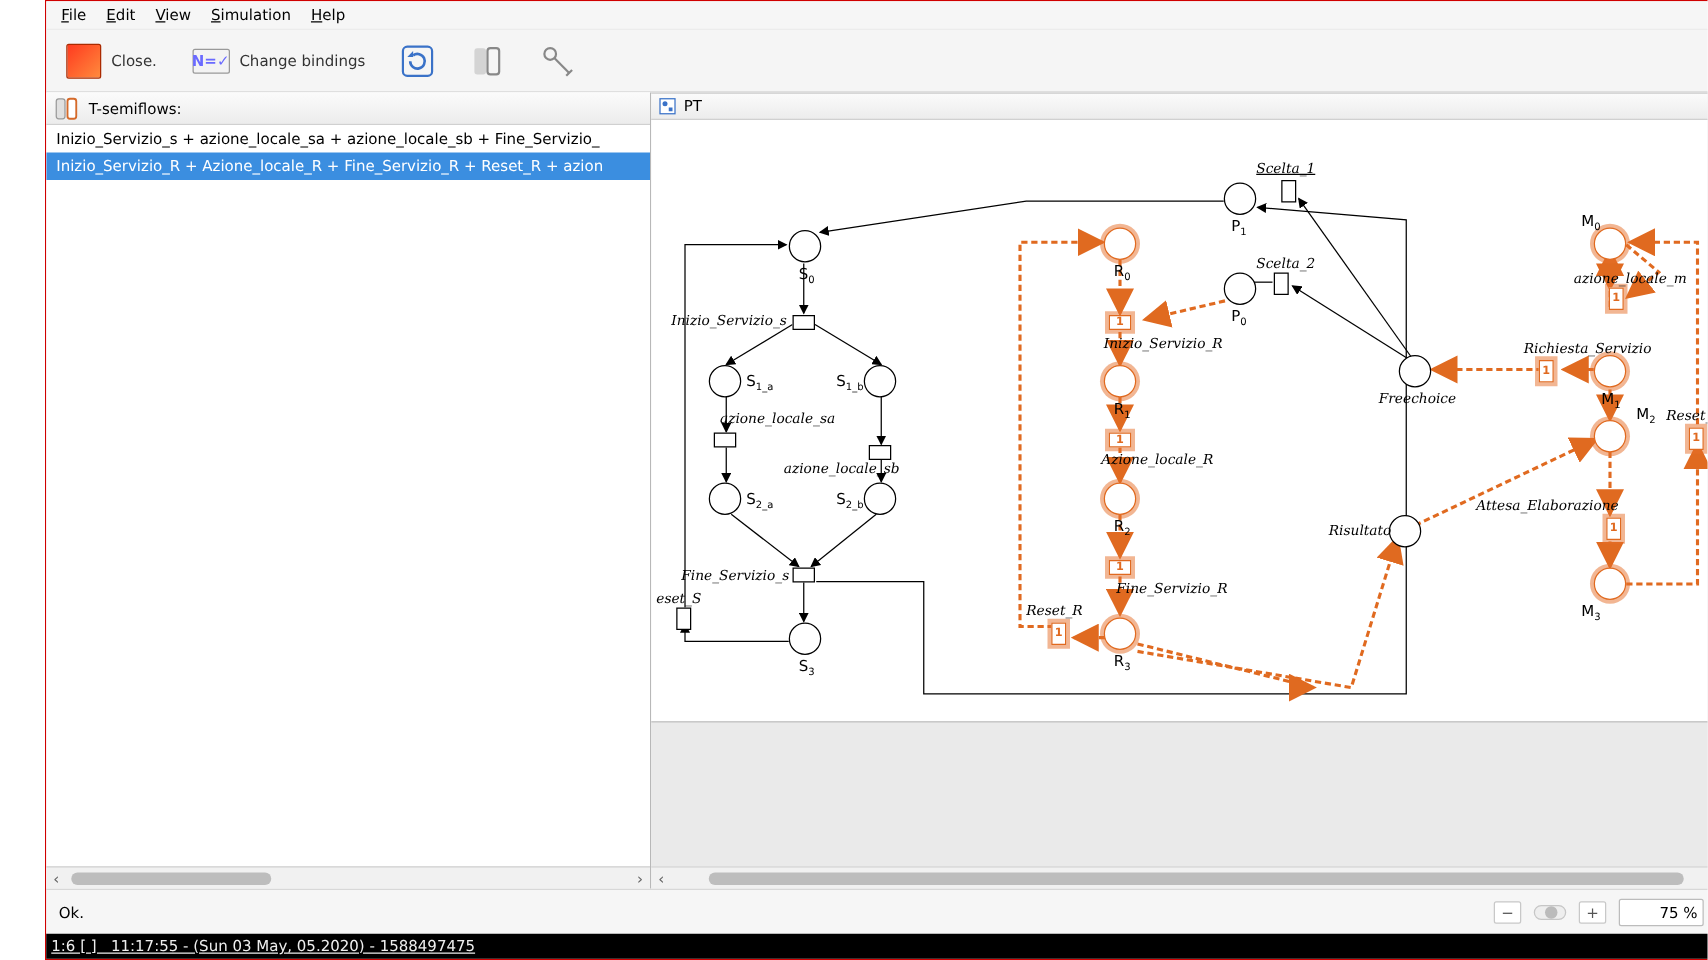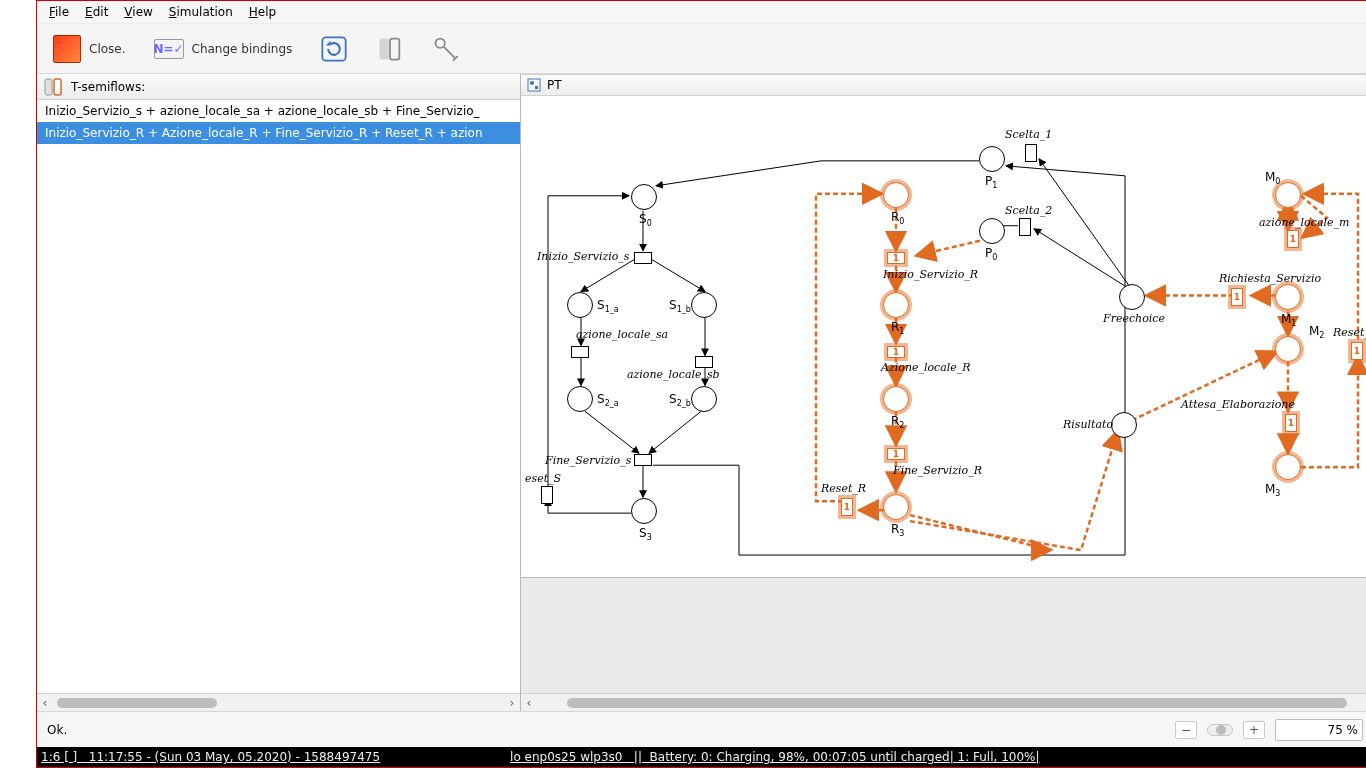--- a/index.html
+++ b/index.html
@@ -80,21 +80,21 @@
 .hscroll .thumb { position:absolute; height:10px; border-radius:5px; background:#bdbdbd; }
 .scroll-btn { width:16px; height:16px; display:flex; align-items:center; justify-content:center; color:#666; }
 
 
 .statusbar {
   height: 36px; background: #f6f6f6; border-top: 1px solid #d8d8d8;
   display:flex; align-items:center; padding:0 10px; justify-content:space-between;
 }
 .zoomgrp { display:flex; align-items:center; gap:10px; }
 .zoom-combo {
-  width: 88px; height: 22px; border:1px solid #bcbcbc; border-radius:2px; background:#fff;
+  width: 68px; height: 22px; border:1px solid #bcbcbc; border-radius:2px; background:#fff;
   display:flex; align-items:center; justify-content:flex-end; padding:0 4px; gap:4px;
 }
 .combo-btn { width:18px; height:20px; border:1px solid #bcbcbc; border-radius:2px; background:linear-gradient(#fdfdfd,#ececec); display:flex; align-items:center; justify-content:center; }
 .iconbtn { width:22px; height:18px; border:1px solid #c8c8c8; border-radius:2px; background:#fff; display:flex; align-items:center; justify-content:center; color:#555; }
 .slider-track { width:26px; height:12px; border:1px solid #c6c6c6; border-radius:7px; background:#eee; position:relative; }
 .slider-thumb { position:absolute; width:10px; height:10px; border-radius:50%; background:#bbb; top:0; left:8px; }
 
 .os-bar {
   height: 20px; background: #000; color: #eee; font-family: monospace; font-size: 12px;
   display:flex; align-items:center; padding:0 4px; gap:0; justify-content:flex-start;
@@ -311,21 +311,21 @@
           <div class="lbl-txt sub" style="left:370px; top:426px;"><span>R</span><sub>3</sub></div>
 
           <div class="trans hl v" style="left:320px; top:402px;">
               <div class="one">1</div>
             </div>
           <div class="lbl-txt" style="left:300px; top:386px;">Reset_R</div>
 
           <div class="place" style="left:458px; top:50px;"></div>
           <div class="lbl-txt sub" style="left:464px; top:78px;"><span>P</span><sub>1</sub></div>
           <div class="trans v" style="left:504px; top:48px;"></div>
-          <div class="lbl-txt" style="left:484px; top:32px;">Scelta_1</div>
+          <div class="lbl-txt" style="left:484px; top:32px;text-decoration:underline;">Scelta_1</div>
 
           <div class="place" style="left:458px; top:122px;"></div>
           <div class="lbl-txt sub" style="left:464px; top:150px;"><span>P</span><sub>0</sub></div>
           <div class="trans v" style="left:498px; top:122px;"></div>
           <div class="lbl-txt" style="left:484px; top:108px;">Scelta_2</div>
 
           <div class="place" style="left:598px; top:188px;"></div>
           <div class="lbl-txt" style="left:582px; top:216px;">Freechoice</div>
 
           <div class="place" style="left:590px; top:316px;"></div>
@@ -391,16 +391,15 @@
         <svg width="10" height="10" viewBox="0 0 10 10">
             <path d="M1 3 L5 7 L9 3" fill="none" stroke="#555" stroke-width="1.5"></path>
           </svg>
       </div>
     </div>
   </div>
 
   <div class="os-bar">
     <span class="seg">1:6 [ ]   11:17:55 - (Sun 03 May, 05.2020) - 1588497475</span>
     <span class="seg" style="flex:0 0 130px;"></span>
-    <span class="seg">lo enp0s25 wlp3s0   ||  Battery: 0: Charging, 98%, 00:07:05 until charged| 1: Full, 100%|</span>
   </div>
 
 </div>
 
 </body></html>

